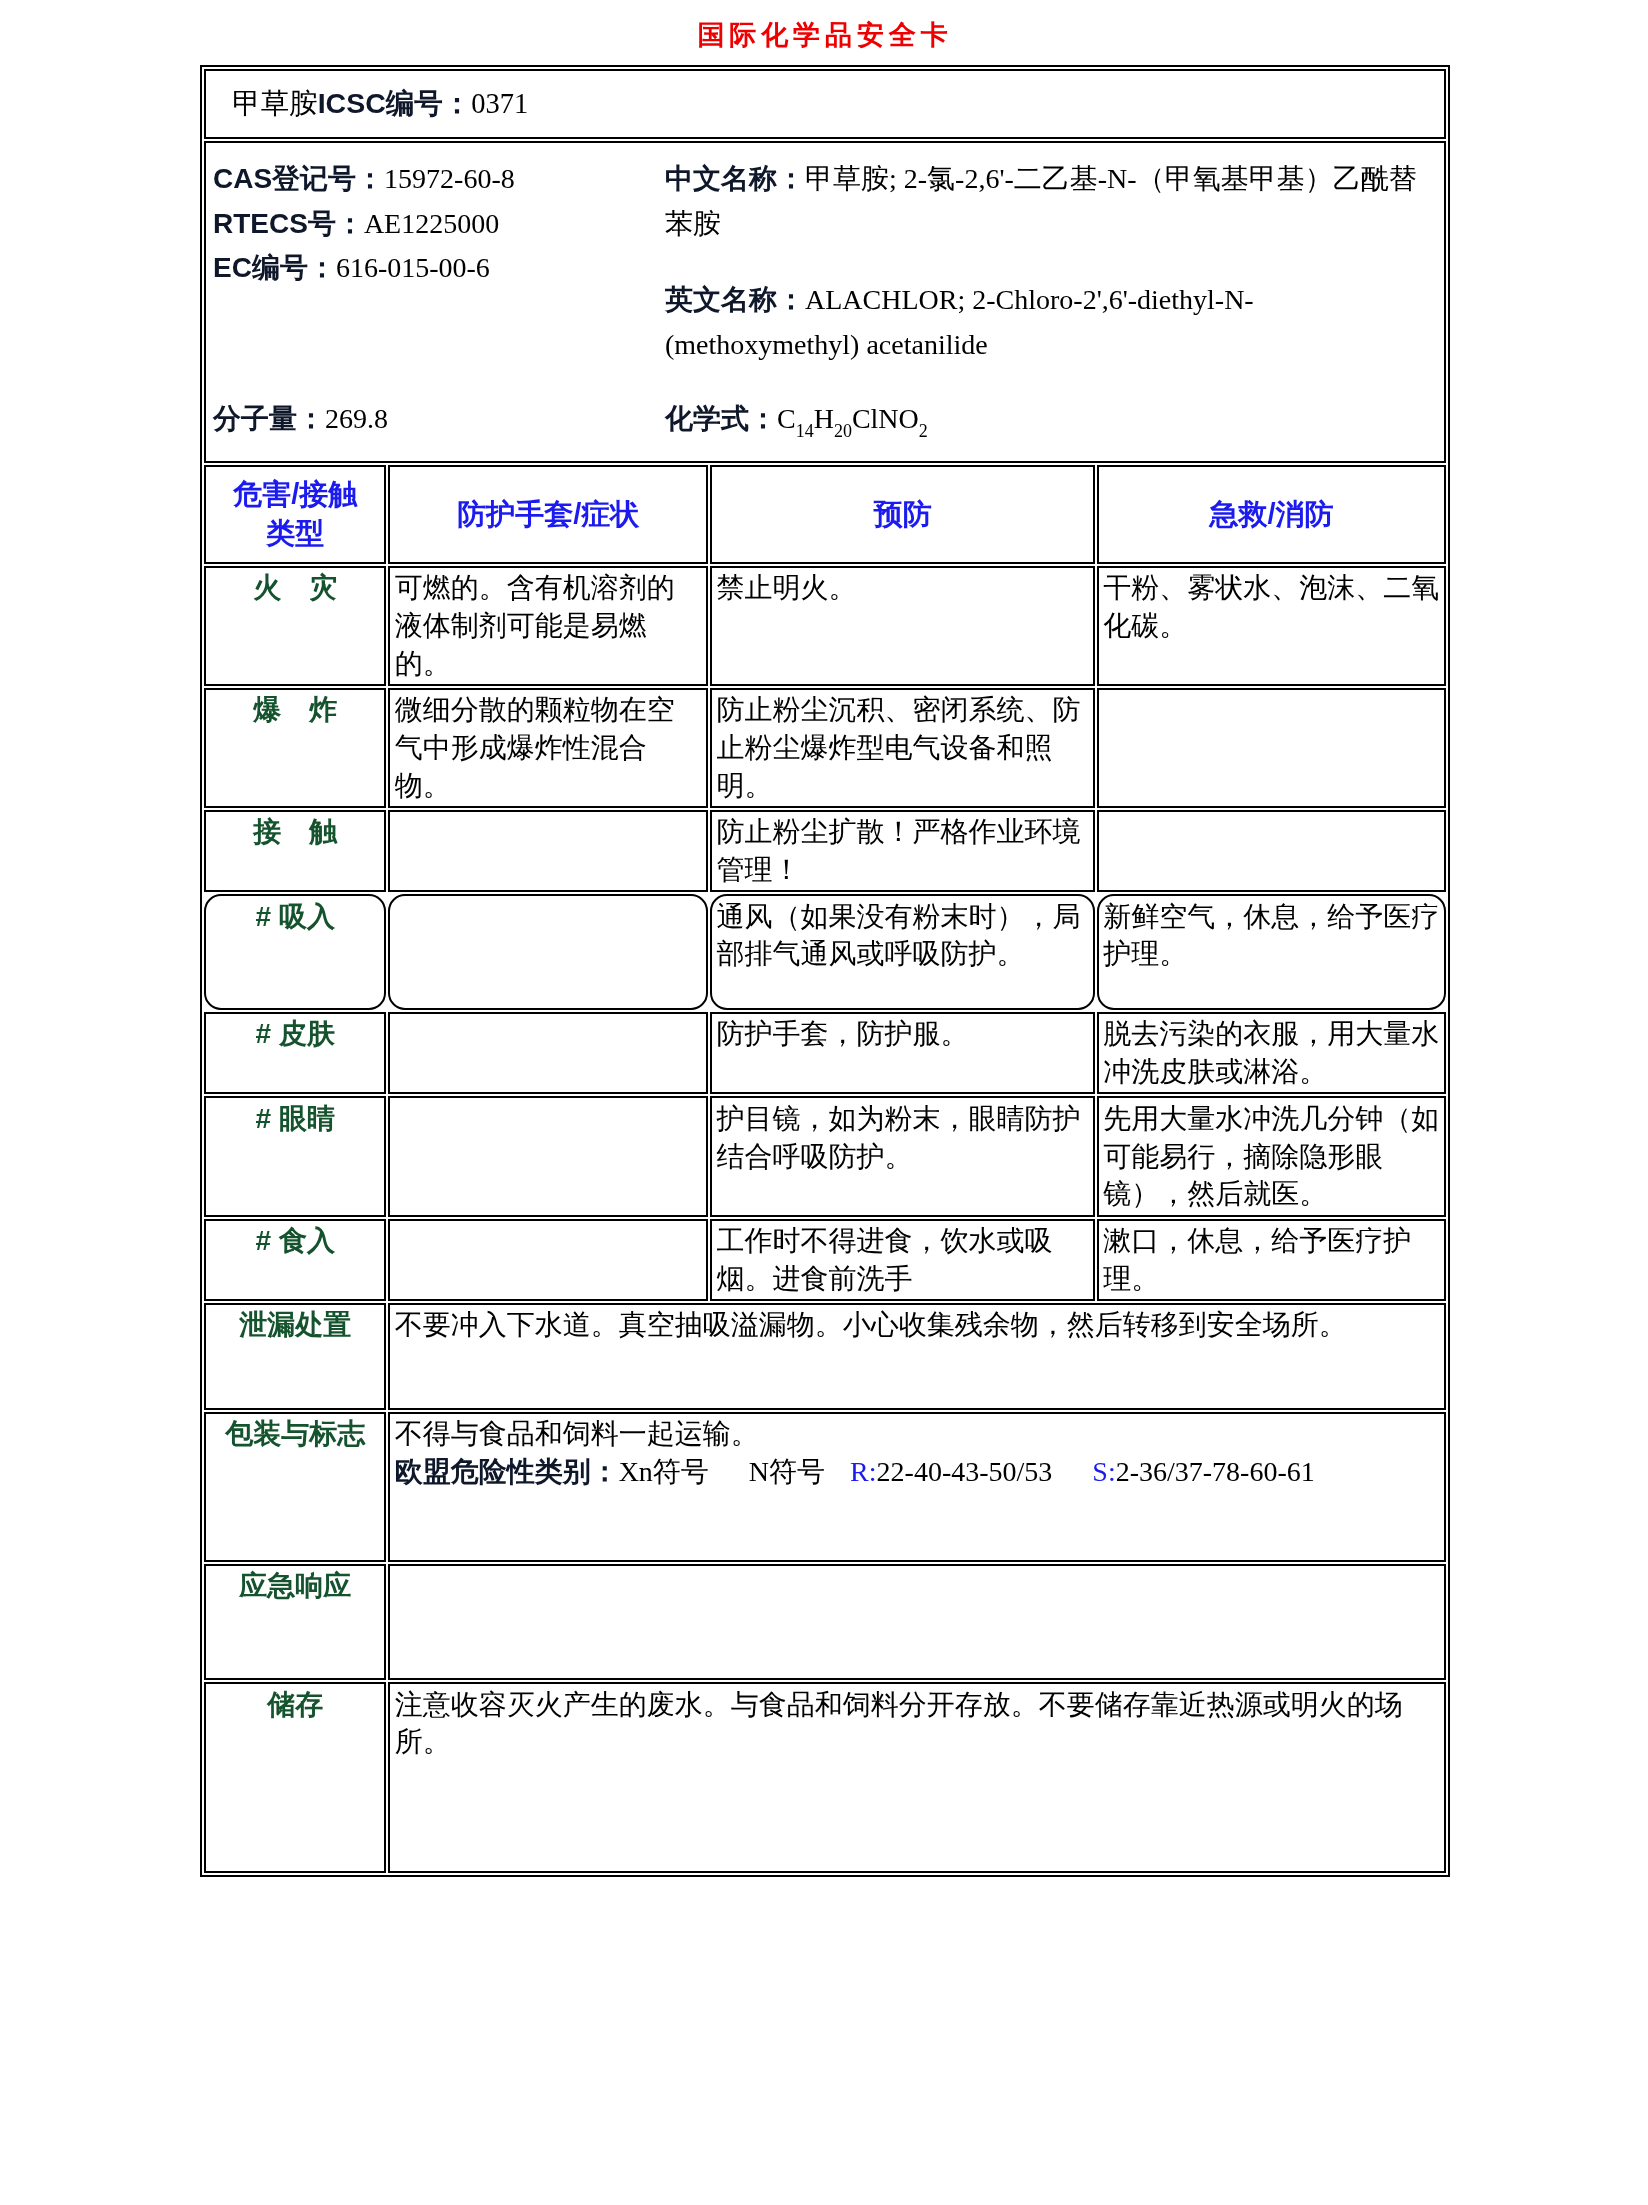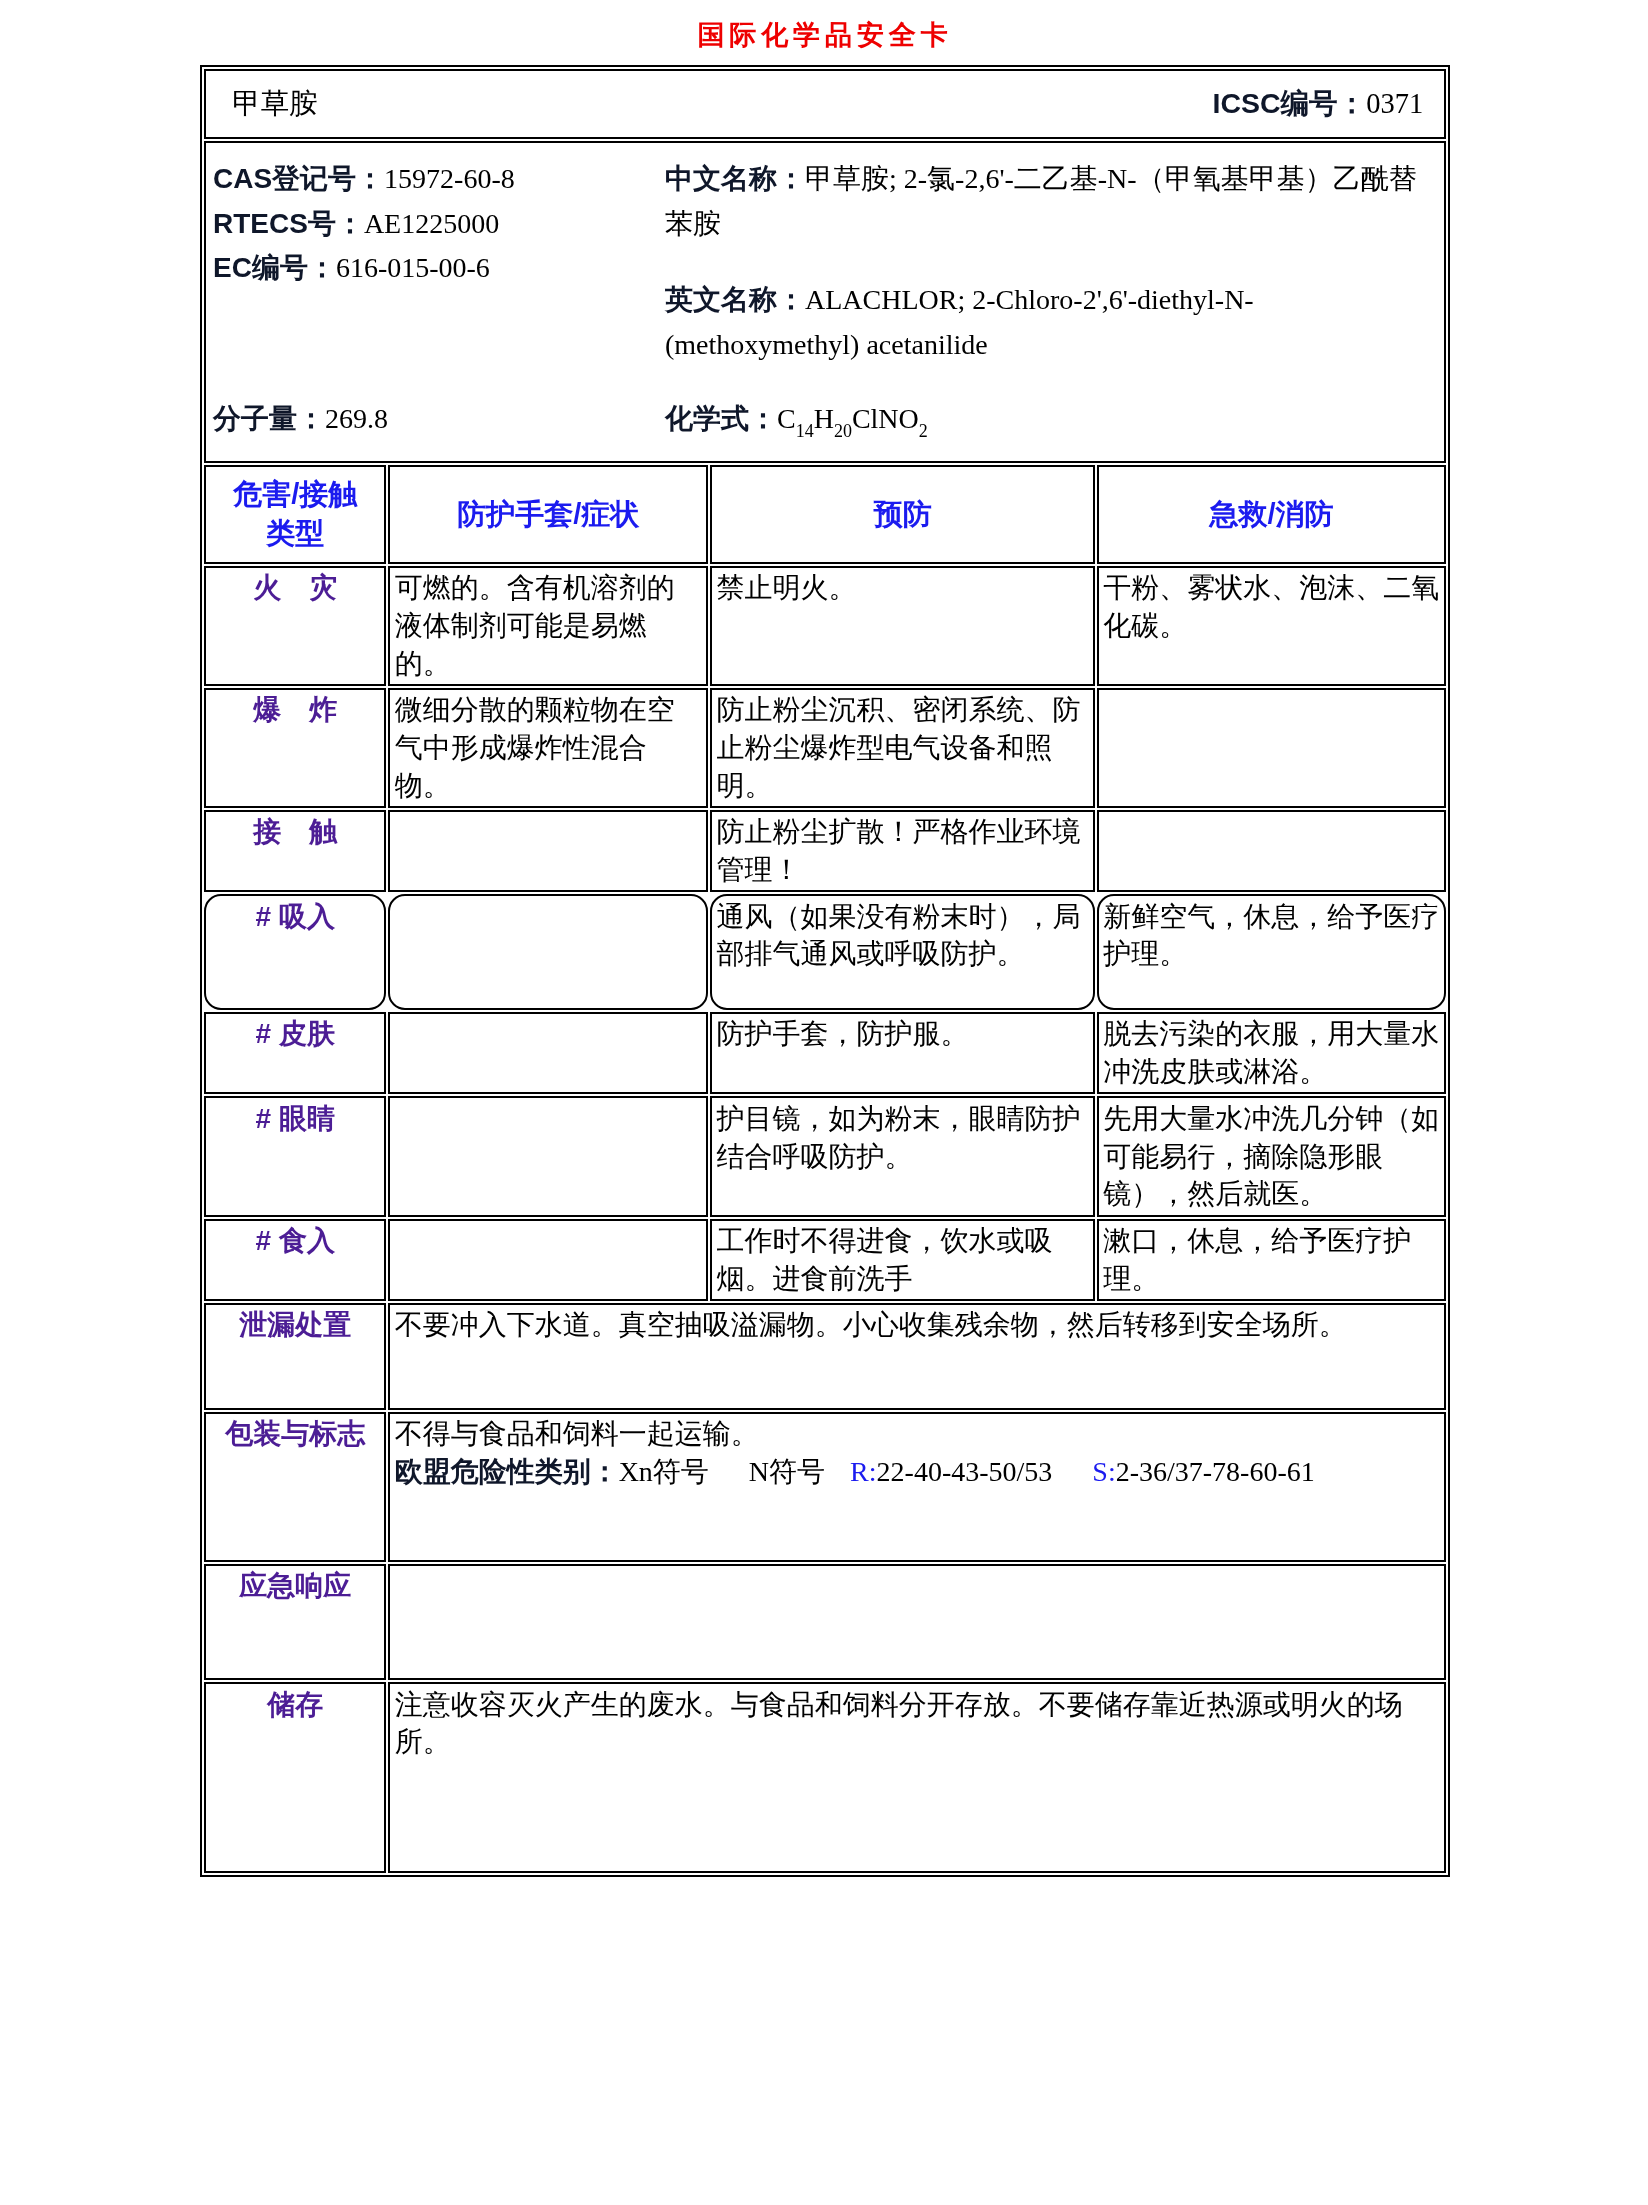--- a/index.html
+++ b/index.html
@@ -45,21 +45,20 @@
   .blue  { color: #1b1bef; }
   .lbl {
     color: #0f172a;
     font-weight: bold;
     font-family: "Liberation Sans", "DejaVu Sans", sans-serif;
   }
   
   tr.rh-top td { height: 63px; }
   .toprow {
     display: flex;
-    justify-content: space-between;
     align-items: center;
     height: 100%;
     padding: 0 16.7px 0 22px;
     font-size: 28.5px;
   }
   
   tr.rh-id td { height: 315px; }
   .idgrid {
     display: grid;
     grid-template-columns: 452px 1fr;
@@ -88,21 +87,21 @@
     color: #1b1bef;
     font-weight: bold;
     font-family: "Liberation Sans", "DejaVu Sans", sans-serif;
     font-size: 29px;
   }
   td.pre { white-space: pre-line; }
   
   td.label-cell {
     vertical-align: middle;
     text-align: center;
-    color: #4c1d95;
+    color: #14532d;
     font-weight: bold;
     font-family: "Liberation Sans", "DejaVu Sans", sans-serif;
     font-size: 28.5px;
   }
   tr.rh-fire  td { height: 106px; }
   tr.rh-expl  td { height: 113px; }
   tr.rh-cont  td { height: 75px; }
   tr.rh-inh   td { height: 109px; border-radius: 17px; }
   tr.rh-skin  td { height: 74px; }
   tr.rh-eye   td { height: 109px; }

